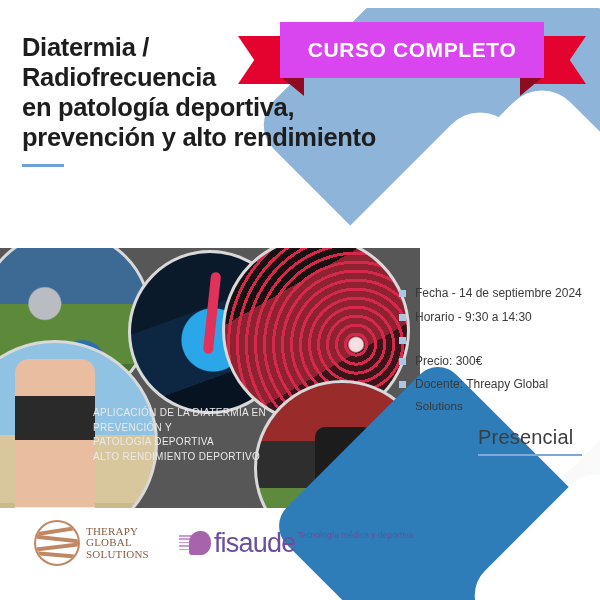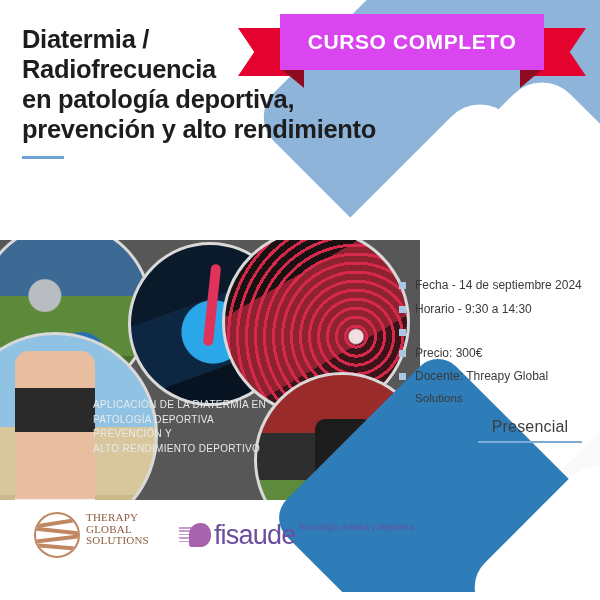--- a/index.html
+++ b/index.html
@@ -7,20 +7,21 @@
     padding: 0;
     background: #ffffff;
   }
   #poster {
     position: relative;
     width: 600px;
     height: 592px;
     overflow: hidden;
     background: #ffffff;
     font-family: "Liberation Sans", sans-serif;
+    margin-top: 8px;
   }
 
   
   .bg-layer { position: absolute; inset: 0; }
 
   
   .rhombus-light {
     position: absolute;
     left: 318px;
     top: -48px;
@@ -275,42 +276,41 @@
   }
 
   
   .presencial-wrap {
     position: absolute;
     left: 478px;
     top: 418px;
     text-align: left;
   }
   .presencial-text {
-    font-size: 16px;
+    font-size: 20px;
     color: #3d3d3d;
     letter-spacing: 0.2px;
-    text-align: center;
   }
   .presencial-underline {
     margin-top: 5px;
     width: 104px;
     height: 2px;
     background: #7FA9D6;
   }
 
   
   .logos {
     position: absolute;
     left: 34px;
     top: 512px;
     display: flex;
     align-items: center;
     gap: 30px;
   }
-  .logo-tgs { display: flex; gap: 6px; }
+  .logo-tgs { display: flex; align-items: center; gap: 6px; }
   .tgs-mark {
     width: 42px; height: 42px;
     border-radius: 50%;
     background: #ffffff;
     border: 2px solid #C08763;
     position: relative;
     overflow: hidden;
   }
   .tgs-mark span {
     position: absolute;
@@ -398,22 +398,22 @@
   <div class="collage">
     <div class="photo photo-football"></div>
     <div class="photo photo-ankle"></div>
     <div class="photo photo-knee"></div>
     <div class="photo photo-runner"></div>
     <div class="photo photo-legs"></div>
   </div>
 
   <div class="collage-caption">
     <div>APLICACIÓN DE LA DIATERMIA EN</div>
+    <div>PREVENCIÓN Y</div>
     <div>PATOLOGÍA DEPORTIVA</div>
-    <div>PREVENCIÓN Y</div>
     <div>ALTO RENDIMIENTO DEPORTIVO</div>
   </div>
 
   <div class="rhombus-blue-big"></div>
   <div class="white-corner"></div>
   <div class="rhombus-blue"></div>
 
   <div class="info-list">
     <div class="info-row">
       <div class="info-bullet"></div>

